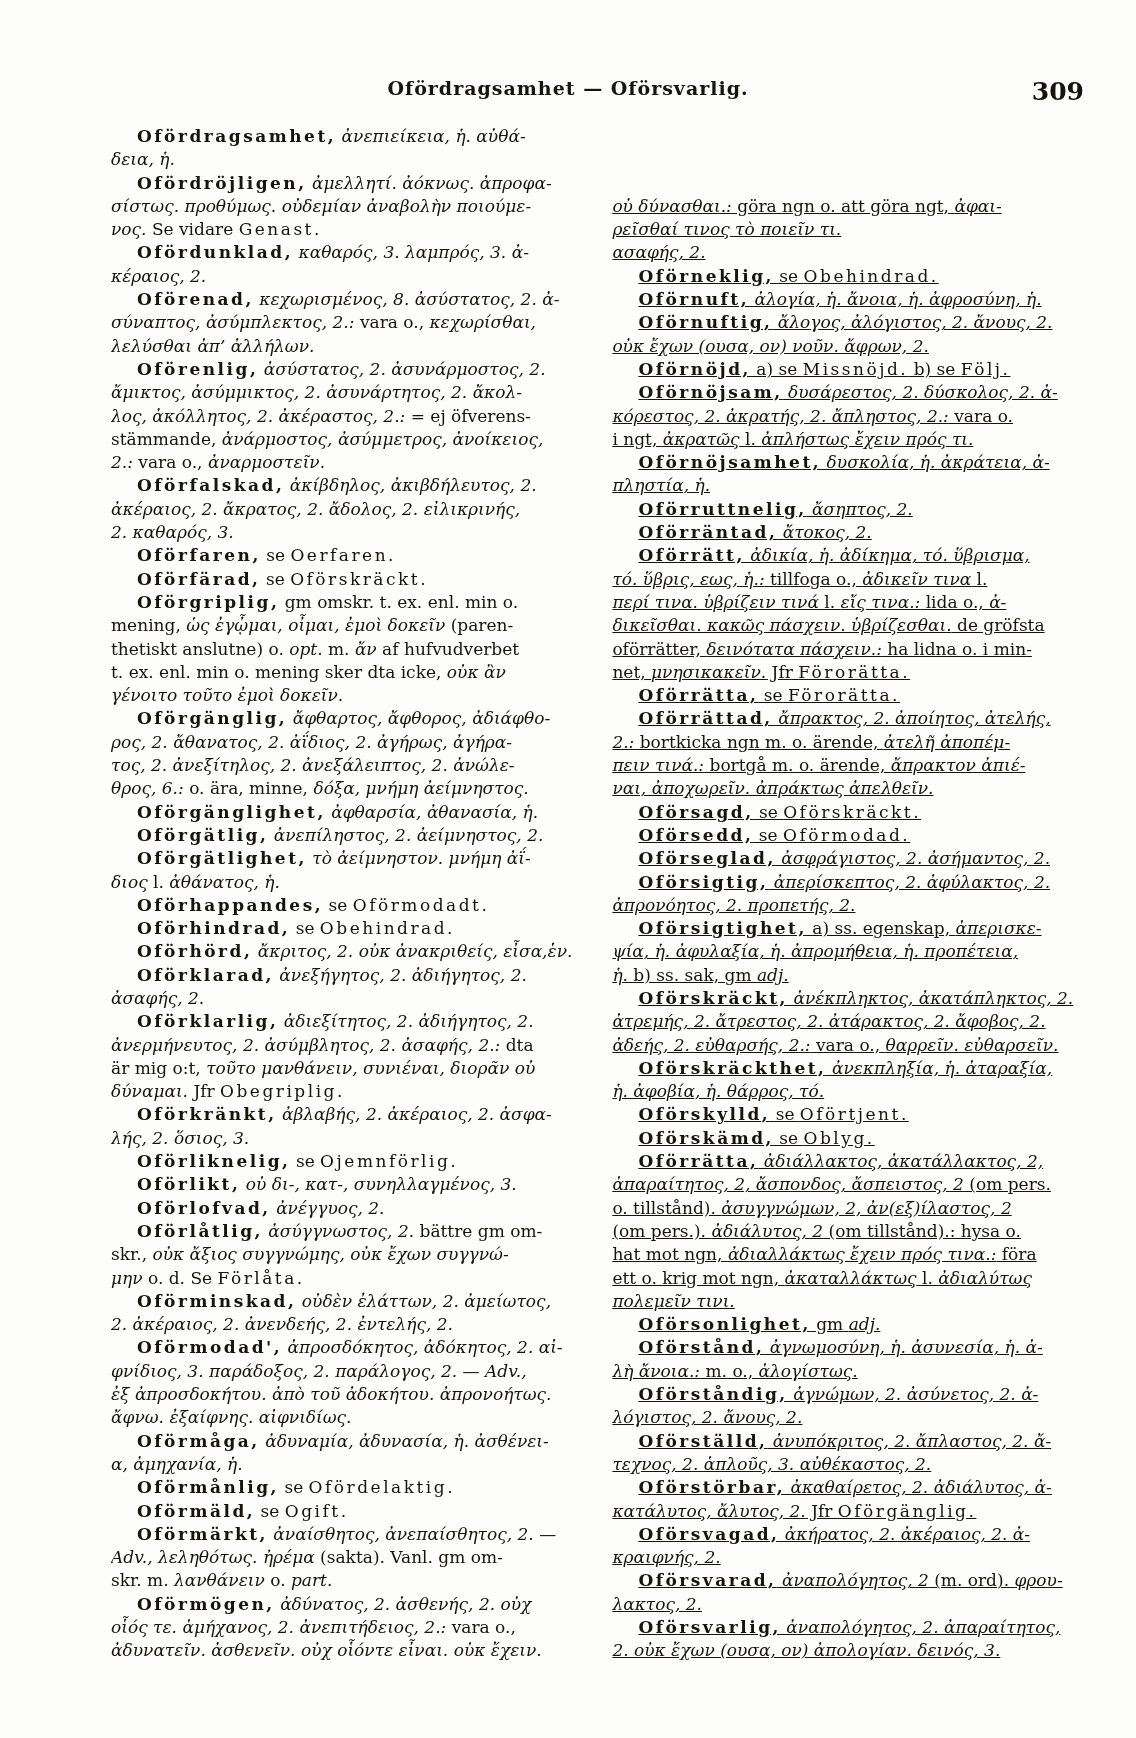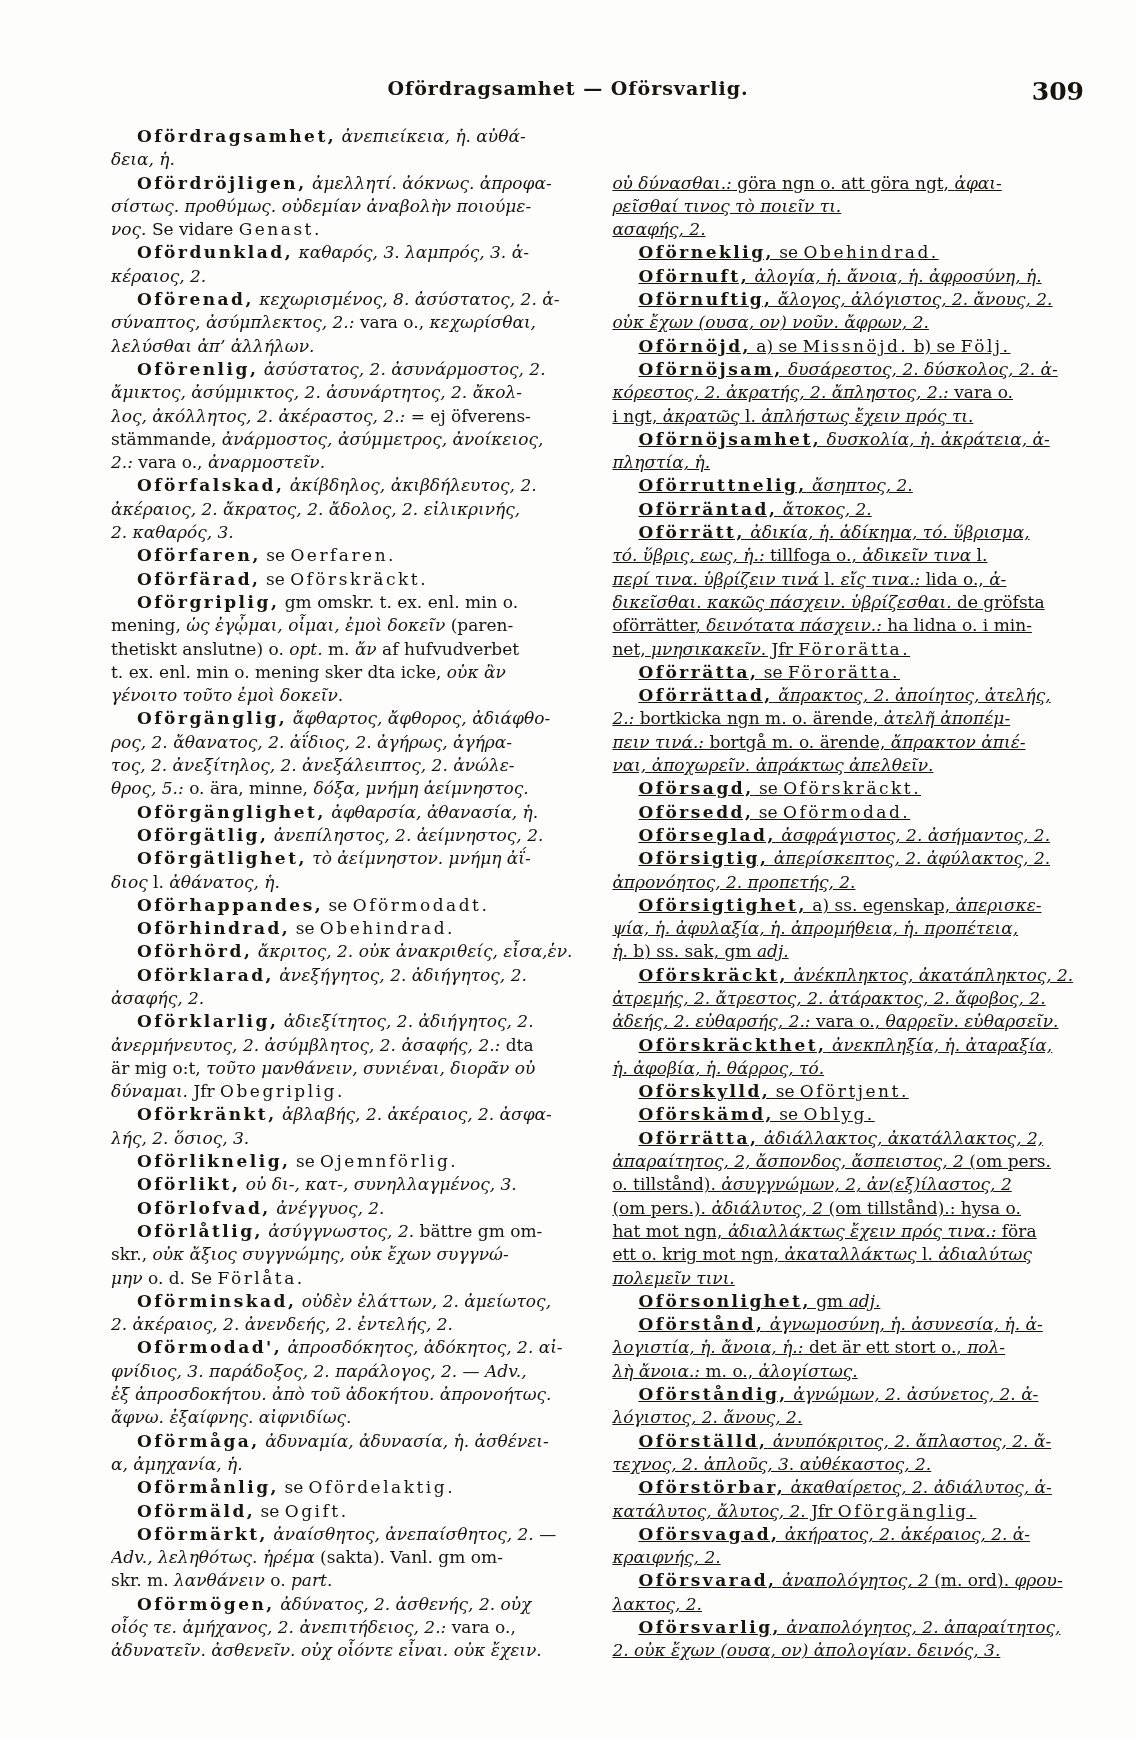--- a/index.html
+++ b/index.html
@@ -72,21 +72,21 @@
         <div class="line entry"><span class="seg-h">Oförfaren,</span><span class="seg-r"> se </span><span class="seg-s">Oerfaren.</span></div>
         <div class="line entry"><span class="seg-h">Oförfärad,</span><span class="seg-r"> se </span><span class="seg-s">Oförskräckt.</span></div>
         <div class="line entry"><span class="seg-h">Oförgriplig,</span><span class="seg-r"> gm omskr. t. ex. enl. min o.</span></div>
         <div class="line"><span class="seg-r">mening, </span><span class="seg-g">ὡς ἐγᾦμαι, οἶμαι, ἐμοὶ δοκεῖν</span><span class="seg-r"> (paren-</span></div>
         <div class="line"><span class="seg-r">thetiskt anslutne) o. </span><span class="seg-g">opt.</span><span class="seg-r"> m. </span><span class="seg-g">ἄν</span><span class="seg-r"> af hufvudverbet</span></div>
         <div class="line"><span class="seg-r">t. ex. enl. min o. mening sker dta icke, </span><span class="seg-g">οὐκ ἂν</span></div>
         <div class="line"><span class="seg-g">γένοιτο τοῦτο ἐμοὶ δοκεῖν.</span></div>
         <div class="line entry"><span class="seg-h">Oförgänglig,</span><span class="seg-g"> ἄφθαρτος, ἄφθορος, ἀδιάφθο-</span></div>
         <div class="line"><span class="seg-g">ρος, 2. ἄθανατος, 2. ἀΐδιος, 2. ἀγήρως, ἀγήρα-</span></div>
         <div class="line"><span class="seg-g">τος, 2. ἀνεξίτηλος, 2. ἀνεξάλειπτος, 2. ἀνώλε-</span></div>
-        <div class="line"><span class="seg-g">θρος, 5.:</span><span class="seg-r"> o. ära, minne, </span><span class="seg-g">δόξα, μνήμη ἀείμνηστος.</span></div>
+        <div class="line"><span class="seg-g">θρος, 6.:</span><span class="seg-r"> o. ära, minne, </span><span class="seg-g">δόξα, μνήμη ἀείμνηστος.</span></div>
         <div class="line entry"><span class="seg-h">Oförgänglighet,</span><span class="seg-g"> ἀφθαρσία, ἀθανασία, ἡ.</span></div>
         <div class="line entry"><span class="seg-h">Oförgätlig,</span><span class="seg-g"> ἀνεπίληστος, 2. ἀείμνηστος, 2.</span></div>
         <div class="line entry"><span class="seg-h">Oförgätlighet,</span><span class="seg-g"> τὸ ἀείμνηστον. μνήμη ἀΐ-</span></div>
         <div class="line"><span class="seg-g">διος</span><span class="seg-r"> l. </span><span class="seg-g">ἀθάνατος, ἡ.</span></div>
         <div class="line entry"><span class="seg-h">Oförhappandes,</span><span class="seg-r"> se </span><span class="seg-s">Oförmodadt.</span></div>
         <div class="line entry"><span class="seg-h">Oförhindrad,</span><span class="seg-r"> se </span><span class="seg-s">Obehindrad.</span></div>
         <div class="line entry"><span class="seg-h">Oförhörd,</span><span class="seg-g"> ἄκριτος, 2. οὐκ ἀνακριθείς, εἶσα,ἑν.</span></div>
         <div class="line entry"><span class="seg-h">Oförklarad,</span><span class="seg-g"> ἀνεξήγητος, 2. ἀδιήγητος, 2.</span></div>
         <div class="line"><span class="seg-g">ἀσαφής, 2.</span></div>
         <div class="line entry"><span class="seg-h">Oförklarlig,</span><span class="seg-g"> ἀδιεξίτητος, 2. ἀδιήγητος, 2.</span></div>
@@ -162,21 +162,20 @@
         <div class="line entry"><span class="seg-h">Oförskämd,</span><span class="seg-r"> se </span><span class="seg-s">Oblyg.</span></div>
         <div class="line entry"><span class="seg-h">Oförrätta,</span><span class="seg-g"> ἀδιάλλακτος, ἀκατάλλακτος, 2,</span></div>
         <div class="line"><span class="seg-g">ἀπαραίτητος, 2, ἄσπονδος, ἄσπειστος, 2</span><span class="seg-r"> (om pers.</span></div>
         <div class="line"><span class="seg-r">o. tillstånd). </span><span class="seg-g">ἀσυγγνώμων, 2, ἀν(εξ)ίλαστος, 2</span></div>
         <div class="line"><span class="seg-r">(om pers.). </span><span class="seg-g">ἀδιάλυτος, 2</span><span class="seg-r"> (om tillstånd).: hysa o.</span></div>
         <div class="line"><span class="seg-r">hat mot ngn, </span><span class="seg-g">ἀδιαλλάκτως ἔχειν πρός τινα.:</span><span class="seg-r"> föra</span></div>
         <div class="line"><span class="seg-r">ett o. krig mot ngn, </span><span class="seg-g">ἀκαταλλάκτως</span><span class="seg-r"> l. </span><span class="seg-g">ἀδιαλύτως</span></div>
         <div class="line"><span class="seg-g">πολεμεῖν τινι.</span></div>
         <div class="line entry"><span class="seg-h">Oförsonlighet,</span><span class="seg-r"> gm </span><span class="seg-g">adj.</span></div>
         <div class="line entry"><span class="seg-h">Oförstånd,</span><span class="seg-g"> ἀγνωμοσύνη, ἡ. ἀσυνεσία, ἡ. ἀ-</span></div>
-        <div class="line"><span class="seg-g">λογιστία, ἡ. ἄνοια, ἡ.:</span><span class="seg-r"> det är ett stort o., </span><span class="seg-g">πολ-</span></div>
         <div class="line"><span class="seg-g">λὴ ἄνοια.:</span><span class="seg-r"> m. o., </span><span class="seg-g">ἀλογίστως.</span></div>
         <div class="line entry"><span class="seg-h">Oförståndig,</span><span class="seg-g"> ἀγνώμων, 2. ἀσύνετος, 2. ἀ-</span></div>
         <div class="line"><span class="seg-g">λόγιστος, 2. ἄνους, 2.</span></div>
         <div class="line entry"><span class="seg-h">Oförställd,</span><span class="seg-g"> ἀνυπόκριτος, 2. ἄπλαστος, 2. ἄ-</span></div>
         <div class="line"><span class="seg-g">τεχνος, 2. ἁπλοῦς, 3. αὐθέκαστος, 2.</span></div>
         <div class="line entry"><span class="seg-h">Oförstörbar,</span><span class="seg-g"> ἀκαθαίρετος, 2. ἀδιάλυτος, ἀ-</span></div>
         <div class="line"><span class="seg-g">κατάλυτος, ἄλυτος, 2.</span><span class="seg-r"> Jfr </span><span class="seg-s">Oförgänglig.</span></div>
         <div class="line entry"><span class="seg-h">Oförsvagad,</span><span class="seg-g"> ἀκήρατος, 2. ἀκέραιος, 2. ἀ-</span></div>
         <div class="line"><span class="seg-g">κραιφνής, 2.</span></div>
         <div class="line entry"><span class="seg-h">Oförsvarad,</span><span class="seg-g"> ἀναπολόγητος, 2</span><span class="seg-r"> (m. ord). </span><span class="seg-g">φρου-</span></div>

